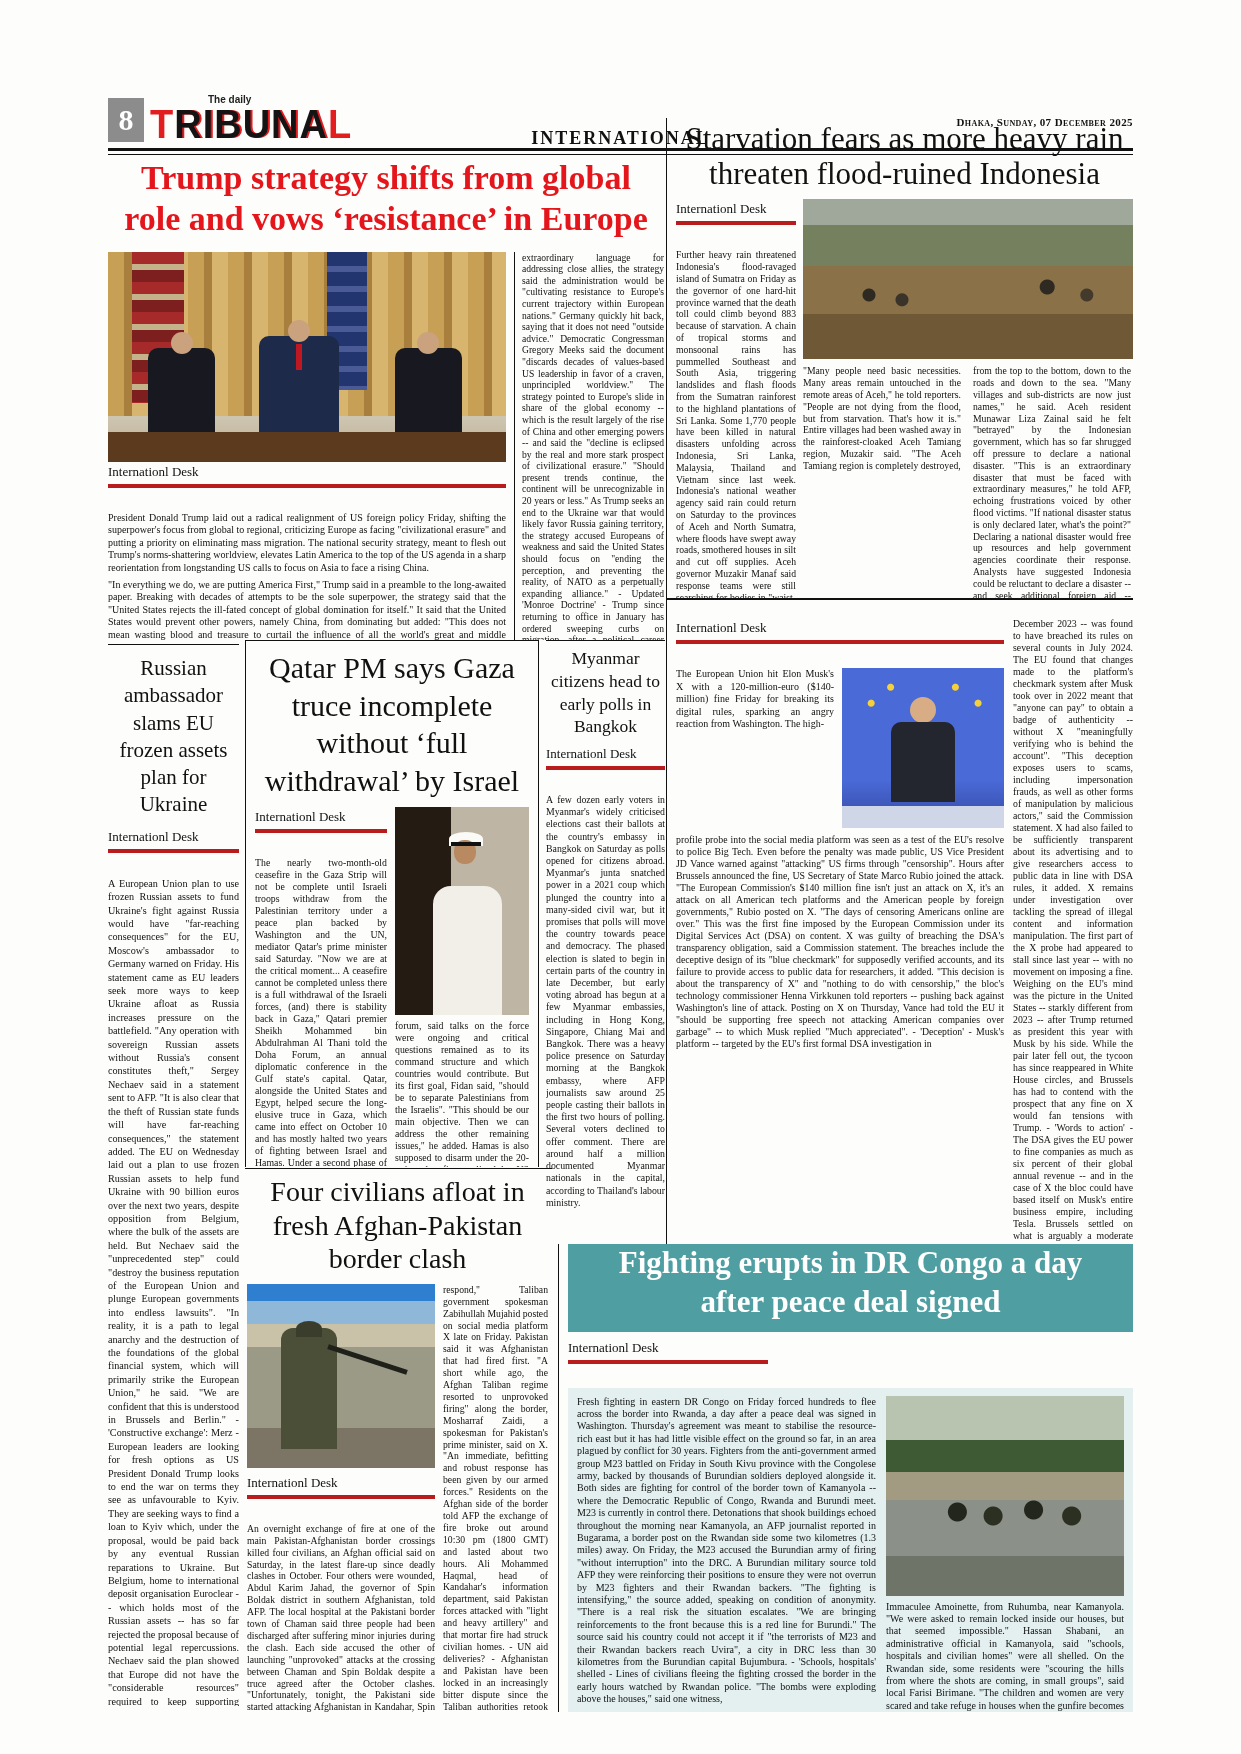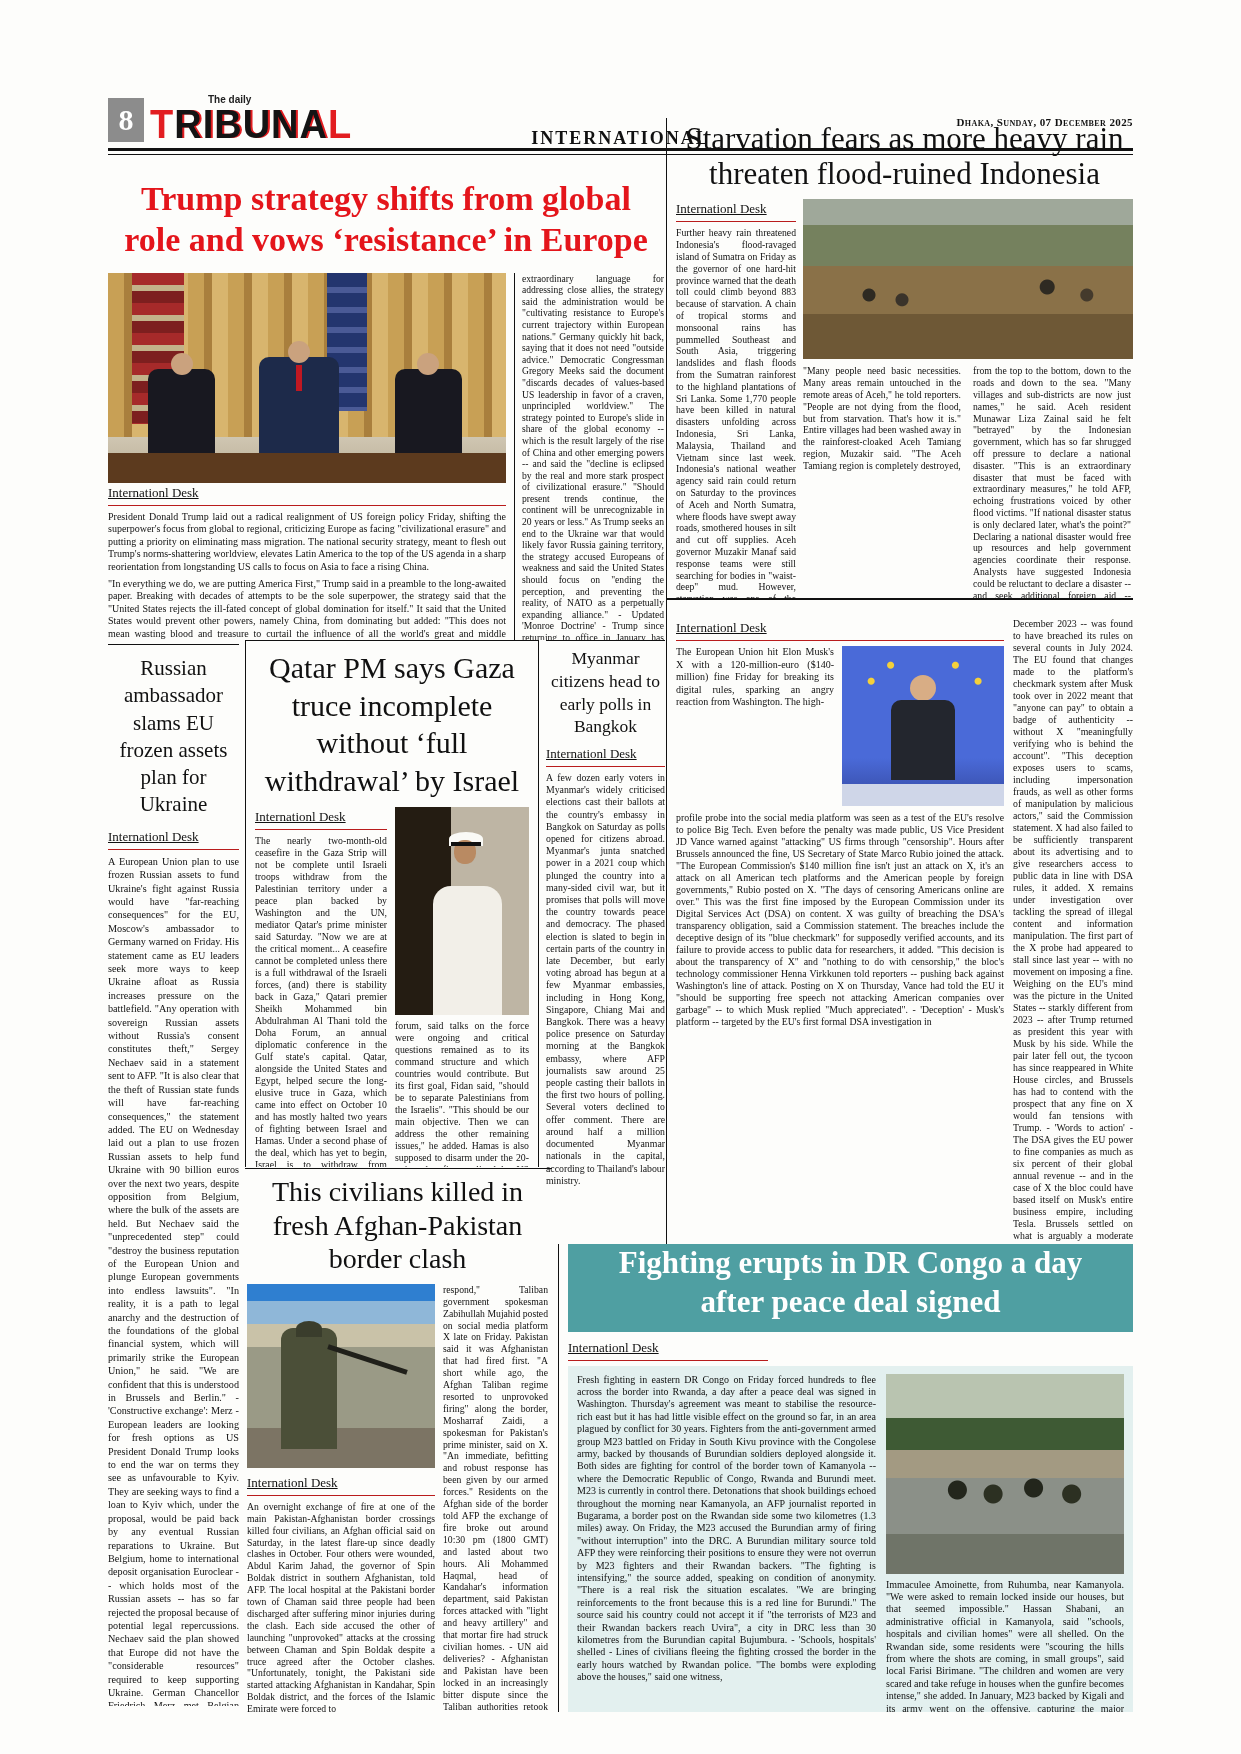--- a/index.html
+++ b/index.html
@@ -27,30 +27,30 @@
   }
   .dateline {
     position:absolute; right:0; top:22px; font:bold 11px "Liberation Serif",serif;
     font-variant:small-caps; letter-spacing:.4px;
   }
   .rule-double { position:absolute; left:108px; top:148px; width:1025px; height:7px;
     border-top:3px solid #111; border-bottom:1px solid #111; }
 
   
   .sec { position:absolute; overflow:hidden; }
-  .desk { font:13px "Liberation Serif",serif; padding:2px 0 4px; border-bottom:1px solid #b91c1c; margin-bottom:5px;text-decoration:underline; }
+  .desk { font:13px "Liberation Serif",serif; padding:2px 0 4px; border-bottom:4px solid #b91c1c; margin-bottom:24px; }
   .bt { font:10px/12.6px "Liberation Serif",serif; text-align:justify; }
   .bt p { margin-bottom:4px; }
   .hl { text-align:center; }
   .photo { position:relative; overflow:hidden; }
   .art { position:absolute; }
 
   
   #sec-trump { left:108px; top:156px; width:556px; height:484px; }
-  .hl-trump { font:bold 34px/1.2 "Liberation Serif",serif; color:#e4151b; padding:2px 14px 0;margin-top:21px; }
+  .hl-trump { font:bold 34px/1.2 "Liberation Serif",serif; color:#e4151b; padding:2px 14px 0; }
   .trump-cols { display:flex; margin-top:12px; height:394px; }
   .trump-left { width:398px; }
   .trump-right { width:150px; margin-left:8px; border-left:1px solid #111; padding-left:7px; overflow:hidden; }
   .trump-right .bt { font-size:9.6px; line-height:11.6px; }
   .photo-trump { width:398px; height:210px;
     background:
       linear-gradient(180deg, rgba(0,0,0,0) 78%, #cfc6b2 78%, #b9ad93 100%),
       repeating-linear-gradient(90deg,#c8a055 0 16px,#a97f3d 16px 24px,#d8b56e 24px 40px);
   }
   .t-flag { left:6%; top:0; width:13%; height:72%; background:repeating-linear-gradient(180deg,#a62a2a 0 12px,#c3b28a 12px 18px,#7d1f1f 18px 30px); }
@@ -266,21 +266,21 @@
     </div>
   </div>
 
   <div class="sec" id="sec-myanmar">
     <div class="hl hl-myanmar">Myanmar citizens head to early polls in Bangkok</div>
     <div class="desk">Internationl Desk</div>
     <div class="bt">A few dozen early voters in Myanmar's widely criticised elections cast their ballots at the country's embassy in Bangkok on Saturday as polls opened for citizens abroad. Myanmar's junta snatched power in a 2021 coup which plunged the country into a many-sided civil war, but it promises that polls will move the country towards peace and democracy. The phased election is slated to begin in certain parts of the country in late December, but early voting abroad has begun at a few Myanmar embassies, including in Hong Kong, Singapore, Chiang Mai and Bangkok. There was a heavy police presence on Saturday morning at the Bangkok embassy, where AFP journalists saw around 25 people casting their ballots in the first two hours of polling. Several voters declined to offer comment. There are around half a million documented Myanmar nationals in the capital, according to Thailand's labour ministry.</div>
   </div>
 
   <div class="sec" id="sec-afghan">
-    <div class="hl hl-afghan">This civilians killed in fresh Afghan-Pakistan border clash</div>
+    <div class="hl hl-afghan">Four civilians afloat in fresh Afghan-Pakistan border clash</div>
     <div class="afghan-cols">
       <div class="afghan-left">
         <div class="photo photo-afghan" title="Armed soldier at the Afghan-Pakistan border crossing">
           <div class="art af-soldier"></div>
           <div class="art af-helmet"></div>
           <div class="art af-rifle"></div>
         </div>
         <div class="desk">Internationl Desk</div>
         <div class="bt">An overnight exchange of fire at one of the main Pakistan-Afghanistan border crossings killed four civilians, an Afghan official said on Saturday, in the latest flare-up since deadly clashes in October. Four others were wounded, Abdul Karim Jahad, the governor of Spin Boldak district in southern Afghanistan, told AFP. The local hospital at the Pakistani border town of Chaman said three people had been discharged after suffering minor injuries during the clash. Each side accused the other of launching "unprovoked" attacks at the crossing between Chaman and Spin Boldak despite a truce agreed after the October clashes. "Unfortunately, tonight, the Pakistani side started attacking Afghanistan in Kandahar, Spin Boldak district, and the forces of the Islamic Emirate were forced to</div>
       </div>

